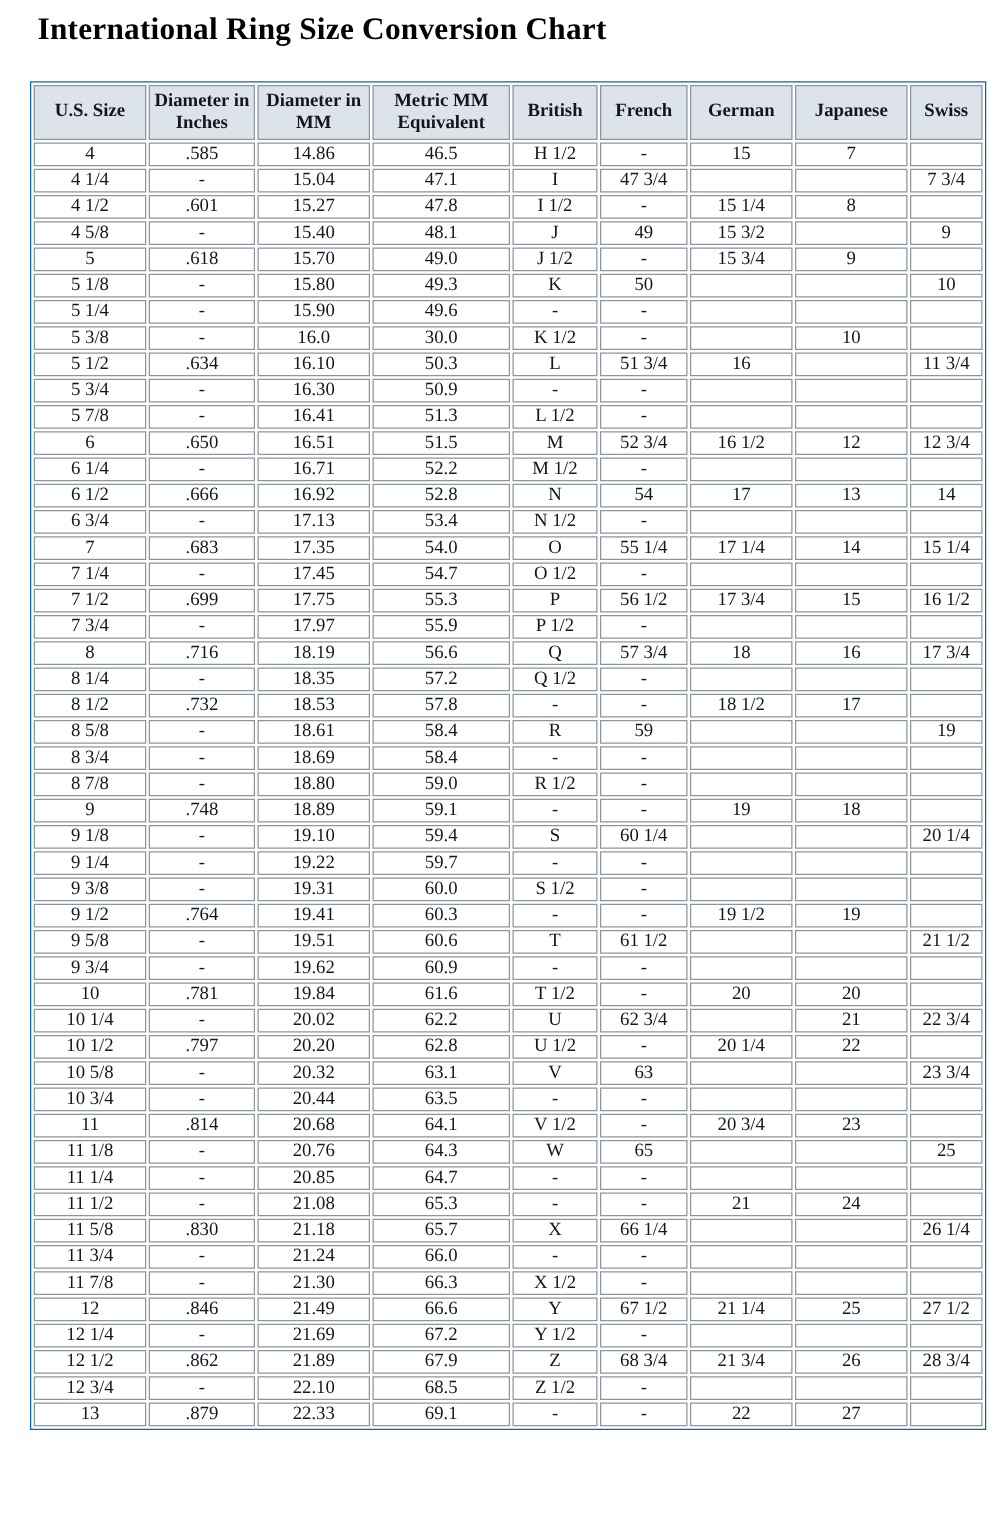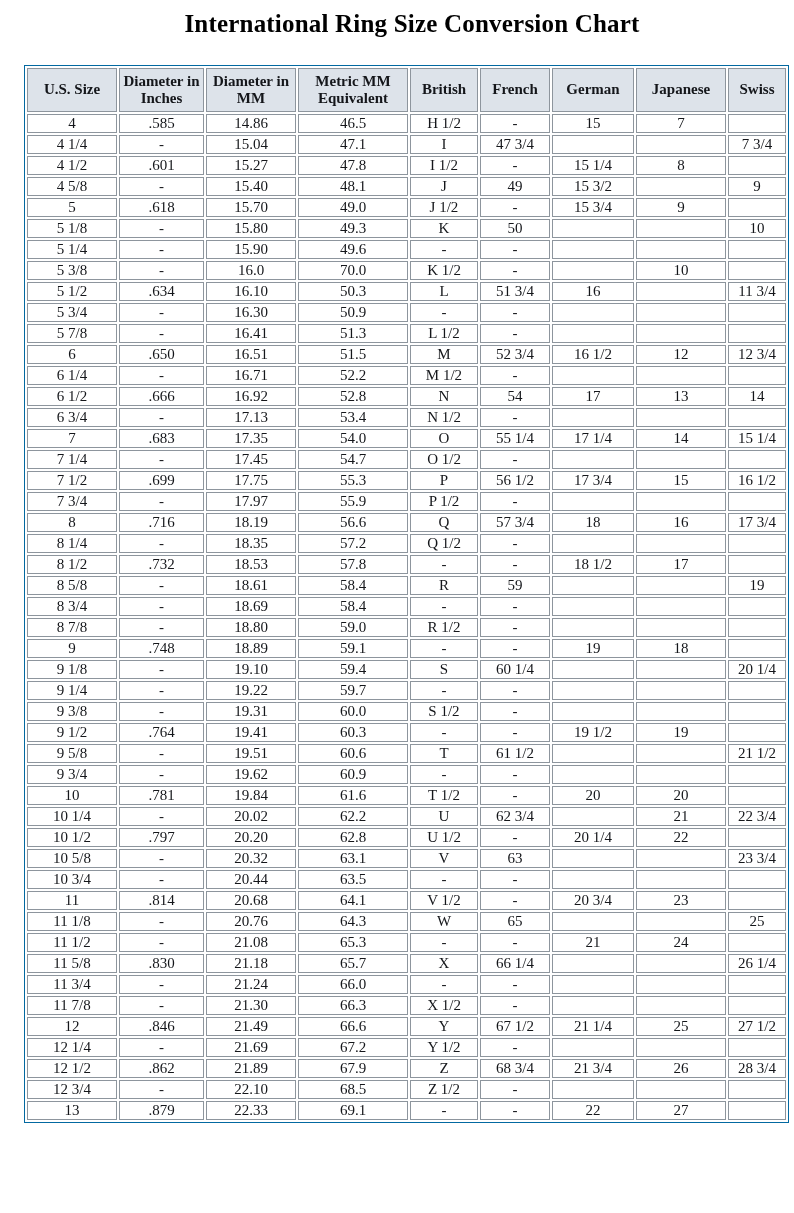--- a/index.html
+++ b/index.html
@@ -15,21 +15,20 @@
     overflow: hidden;
   }
   .page-title {
     font-family: "Liberation Serif", serif;
     font-size: 25px;
     font-weight: bold;
     color: #000000;
     margin: 0;
     padding: 10px 0 0 30px;
     letter-spacing: 0.2px;
-    text-align: center;
   }
   table.ring-table {
     border-collapse: separate;
     border-spacing: 2px;
     table-layout: fixed;
     width: 747px;
     margin: 27px 0 0 24px;
     background: #ffffff;
     border: 1px solid #0369a1;
   }
@@ -175,21 +174,21 @@
           <td>-</td>
           <td>-</td>
           <td></td>
           <td></td>
           <td></td>
         </tr>
         <tr>
           <td>5 3/8</td>
           <td>-</td>
           <td>16.0</td>
-          <td>70.0</td>
+          <td>30.0</td>
           <td>K 1/2</td>
           <td>-</td>
           <td></td>
           <td>10</td>
           <td></td>
         </tr>
         <tr>
           <td>5 1/2</td>
           <td>.634</td>
           <td>16.10</td>
@@ -524,20 +523,31 @@
           <td>-</td>
           <td>20.76</td>
           <td>64.3</td>
           <td>W</td>
           <td>65</td>
           <td></td>
           <td></td>
           <td>25</td>
         </tr>
         <tr>
+          <td>11 1/4</td>
+          <td>-</td>
+          <td>20.85</td>
+          <td>64.7</td>
+          <td>-</td>
+          <td>-</td>
+          <td></td>
+          <td></td>
+          <td></td>
+        </tr>
+        <tr>
           <td>11 1/2</td>
           <td>-</td>
           <td>21.08</td>
           <td>65.3</td>
           <td>-</td>
           <td>-</td>
           <td>21</td>
           <td>24</td>
           <td></td>
         </tr>

